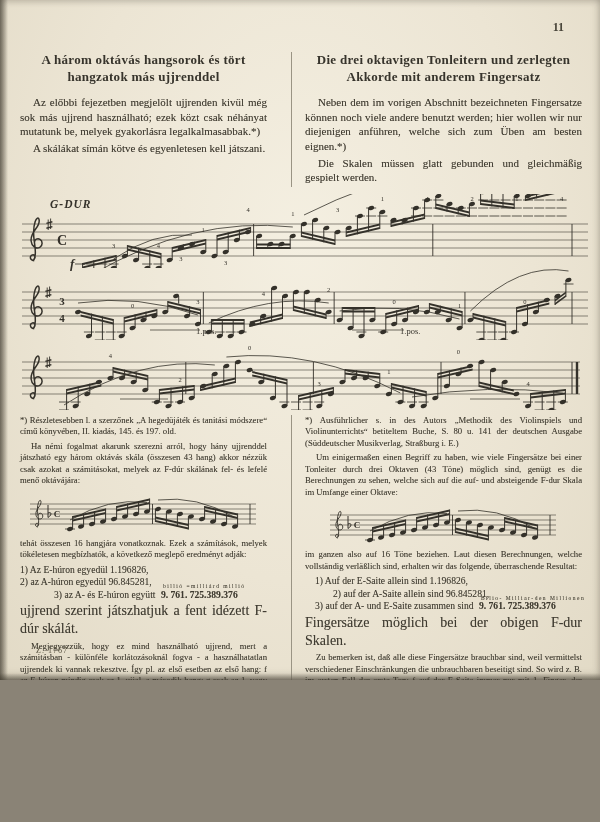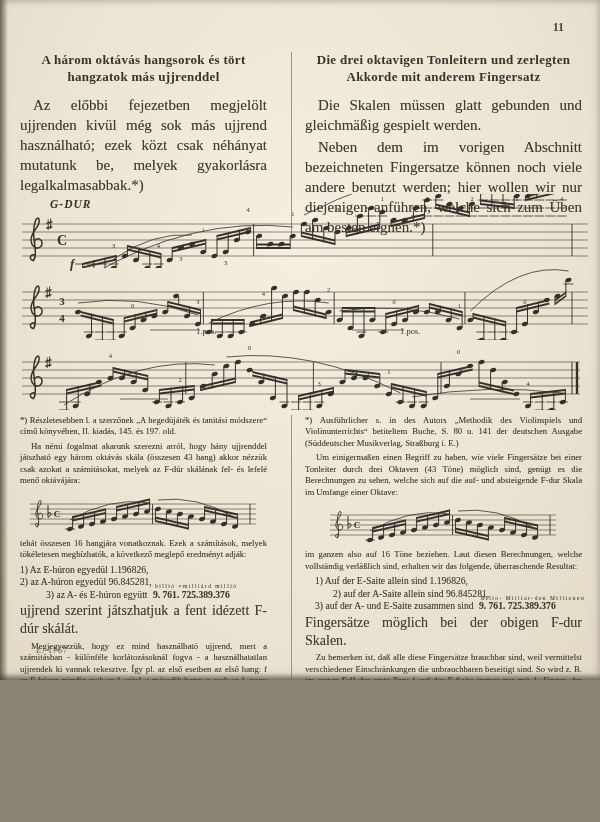--- a/index.html
+++ b/index.html
@@ -14,21 +14,21 @@
   .page::after{content:"";position:absolute;left:0;bottom:0;width:100%;height:7px;
     background:linear-gradient(0deg, rgba(48,43,32,.45), rgba(48,43,32,0));pointer-events:none;z-index:50;}
   .pagenum{position:absolute;top:20px;right:36px;font-size:12px;font-weight:bold;color:#4a463b;}
   .cols{position:absolute;left:20px;width:562px;display:flex;}
   .cols-top{top:52px;}
   .cols-fn{top:415px;}
   .col-left{width:272px;padding-right:24px;border-right:1px solid #9a9484;box-sizing:border-box;}
   .col-right{width:290px;padding-left:13px;box-sizing:border-box;}
   .coltitle{text-align:center;font-size:13px;font-weight:bold;color:#37342c;line-height:1.3;letter-spacing:.3px;margin:0 0 9px 0;}
   .coltitle span{display:block;white-space:nowrap;}
-  .para{font-size:15px;line-height:1.34;text-align:justify;margin:0 0 2px 0;text-indent:13px;
+  .para{font-size:11px;line-height:1.34;text-align:justify;margin:0 0 2px 0;text-indent:13px;
     text-shadow:0 0 .4px rgba(70,64,50,.45);}
   .fn{font-size:8.7px;line-height:1.32;text-align:justify;margin:0 0 3px 0;
     text-shadow:0 0 .3px rgba(70,64,50,.4);}
   .fn-first{text-indent:0;}
   .fn-ind{text-indent:11px;}
   .musicblock{position:absolute;left:0;top:194px;width:600px;height:216px;}
   .musicblock svg{position:absolute;left:0;display:block;}
   .mlabel{position:absolute;font-style:italic;color:#34312a;}
   .lab-gdur{left:50px;top:4px;font-size:11.5px;letter-spacing:1px;font-weight:bold;}
   .lab-f{left:70px;top:62px;font-size:13px;font-weight:bold;}
@@ -52,28 +52,29 @@
 
   <div class="pagenum">11</div>
 
   <div class="cols cols-top">
     <div class="col-left">
       <h2 class="coltitle">
         <span>A három oktávás hangsorok és tört</span>
         <span>hangzatok más ujjrenddel</span>
       </h2>
       <p class="para">Az előbbi fejezetben megjelölt ujjrenden kivül még sok más ujjrend használható; ezek közt csak néhányat mutatunk be, melyek gyakorlásra legalkalmasabbak.*)</p>
+      <p class="para">A skálákat símán kötve és egyenletesen kell játszani.</p>
     </div>
     <div class="col-right">
       <h2 class="coltitle">
         <span>Die drei oktavigen Tonleitern und zerlegten</span>
         <span>Akkorde mit anderem Fingersatz</span>
       </h2>
+      <p class="para">Neben dem im vorigen Abschnitt bezeichneten Fingersatze können noch viele andere benutzt werden; hier wollen wir nur diejenigen anführen, welche sich zum Üben am besten eignen.*)</p>
       <p class="para">Die Skalen müssen glatt gebunden und gleichmäßig gespielt werden.</p>
-      <p class="para">Neben dem im vorigen Abschnitt bezeichneten Fingersatze können noch viele andere benutzt werden; hier wollen wir nur diejenigen anführen, welche sich zum Üben am besten eignen.*)</p>
     </div>
   </div>
 
   <div class="musicblock">
     <span class="mlabel lab-gdur">G-DUR</span>
     <span class="mlabel lab-f">f</span>
     <span class="mlabel lab-pos lab-pos1">1.pos.</span>
     <span class="mlabel lab-pos lab-pos2">1.pos.</span>
     <svg id="sys1" width="600" height="74" style="top:0">
         <line x1="22" y1="30" x2="588" y2="30" stroke="#34312a" stroke-width="0.7" opacity="0.8"></line>
@@ -676,21 +677,21 @@
           <polygon points="180.6,16 213.6,23.5 213.6,25.5 180.6,18" fill="#34312a"></polygon>
           <polygon points="180.6,19.4 213.6,26.9 213.6,28.9 180.6,21.4" fill="#34312a"></polygon>
           <line x1="128.5" y1="14" x2="128.5" y2="34" stroke="#34312a" stroke-width="0.9"></line>
           <line x1="226" y1="14" x2="226" y2="34" stroke="#34312a" stroke-width="0.9"></line>
           <path d="M46,30 Q84.5,7.5 123,12.5" fill="none" stroke="#34312a" stroke-width="0.8"></path>
           <path d="M134,10 Q172.5,5 211,27.5" fill="none" stroke="#34312a" stroke-width="0.8"></path>
         </svg>
       <p class="fn" style="text-indent:0">tehát összesen 16 hangjára vonatkoznak. Ezek a számítások, melyek tökéletesen megbízhatók, a következő meglepő eredményt adják:</p>
       <div class="list-line">1) Az E-húron egyedül 1.196826,</div>
       <div class="list-line">2) az A-húron egyedül 96.845281,</div>
-      <div class="list-line" style="margin-left:26px">
+      <div class="list-line" style="margin-left:34px">
         <span>3) az A- és E-húron együtt</span>
         <span class="numwrap"><span class="tiny-super">billió  =milliárd  millió</span><span>9. 761. 725.389.376</span></span>
       </div>
       <p class="tail">ujjrend szerint játszhatjuk a fent idézett F-dúr skálát.</p>
       <p class="fn fn-ind">Megjegyezzük, hogy ez mind használható ujjrend, mert a számitásban - különféle korlátozásoknál fogva - a használhatatlan ujjrendek ki vannak rekesztve. Így pl. az első esetben az első hang: f az E-húron mindig csak az 1. ujjal, a második hang: g csak az 1. vagy 2. ujjal, a harmadik hang: a csakis 1, 2. vagy 3. ujjal játszható. Továbbá a fölfelé menő skálában az 1. ujj után sohasem következhetik 3. vagy 4., a 2. után nem következhetik a 4. A lefelé menő skálában pedig a 4. ujj után nem következhetik sem a 3. sem az 1.; a 3. után nem jöhet az 1. - Helyszűke miatt a bizonyítékokat itt nem mutathatom be, az érdeklődők azonban meg fogják találni a Methodikámnak a közel jövőben megjelenő harmadik kiadásában.</p>
     </div>
     <div class="col-right">
       <p class="fn fn-first">*) Ausführlicher s. in des Autors „Methodik des Violinspiels und Violinunterrichts“ betiteltem Buche, S. 80 u. 141 der deutschen Ausgabe (Süddeutscher Musikverlag, Straßburg i. E.)</p>
       <p class="fn fn-ind">Um einigermaßen einen Begriff zu haben, wie viele Fingersätze bei einer Tonleiter durch drei Oktaven (43 Töne) möglich sind, genügt es die Berechnungen zu sehen, welche sich auf die auf- und absteigende F-dur Skala im Umfange einer Oktave:</p>
       <svg id="fsc2" class="fnscore" width="240" height="44">

